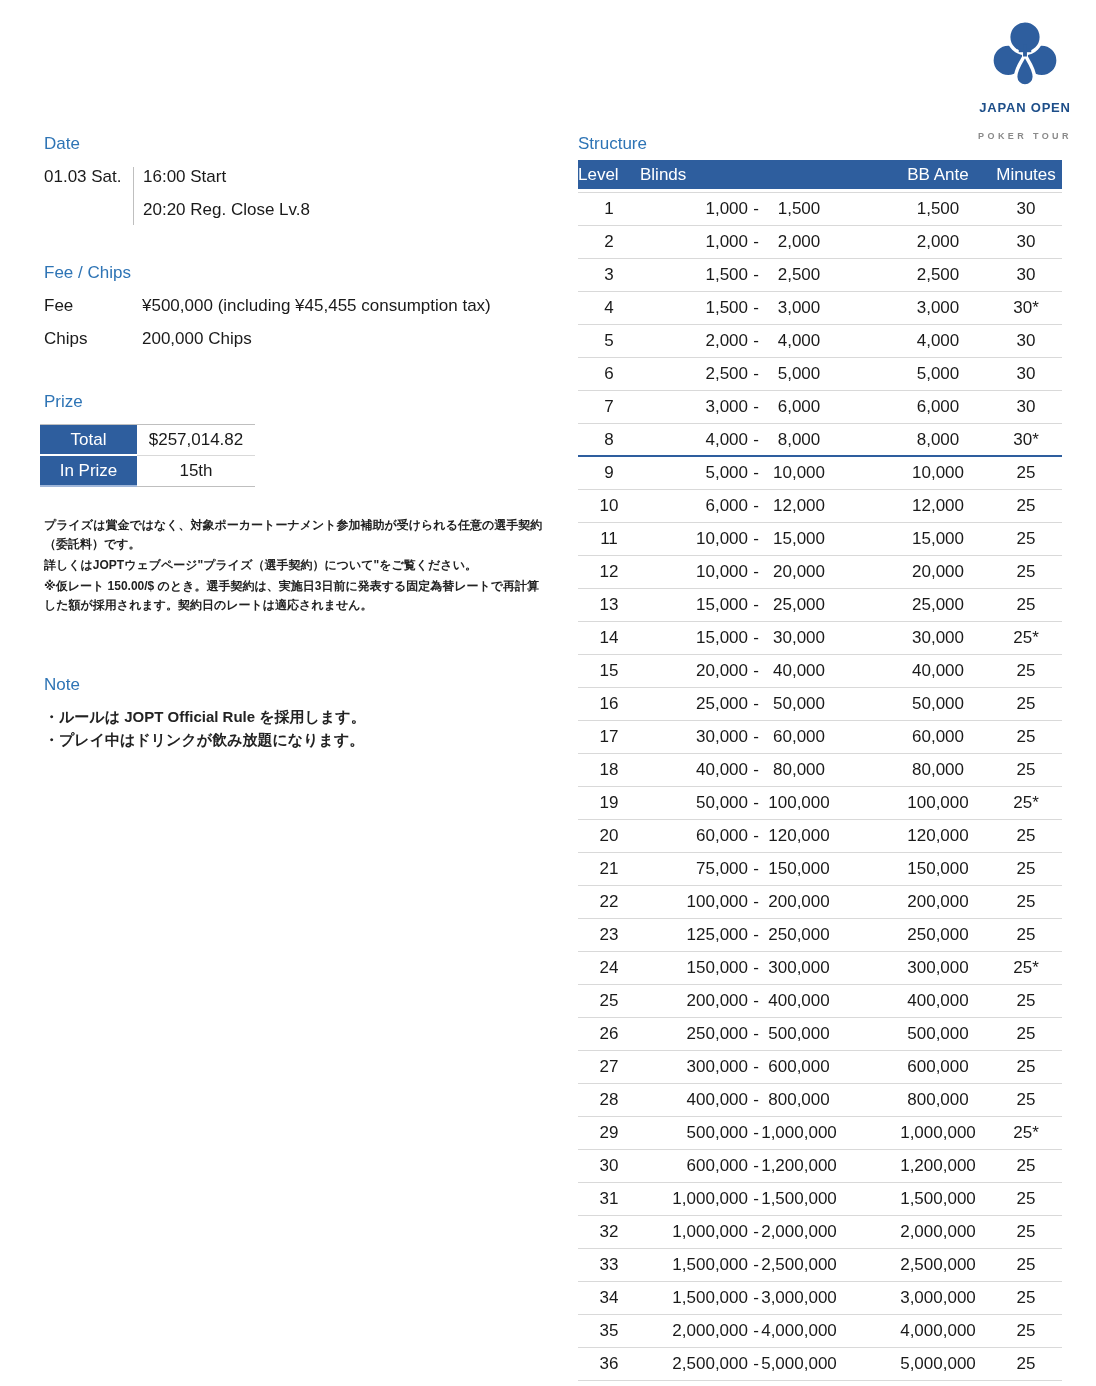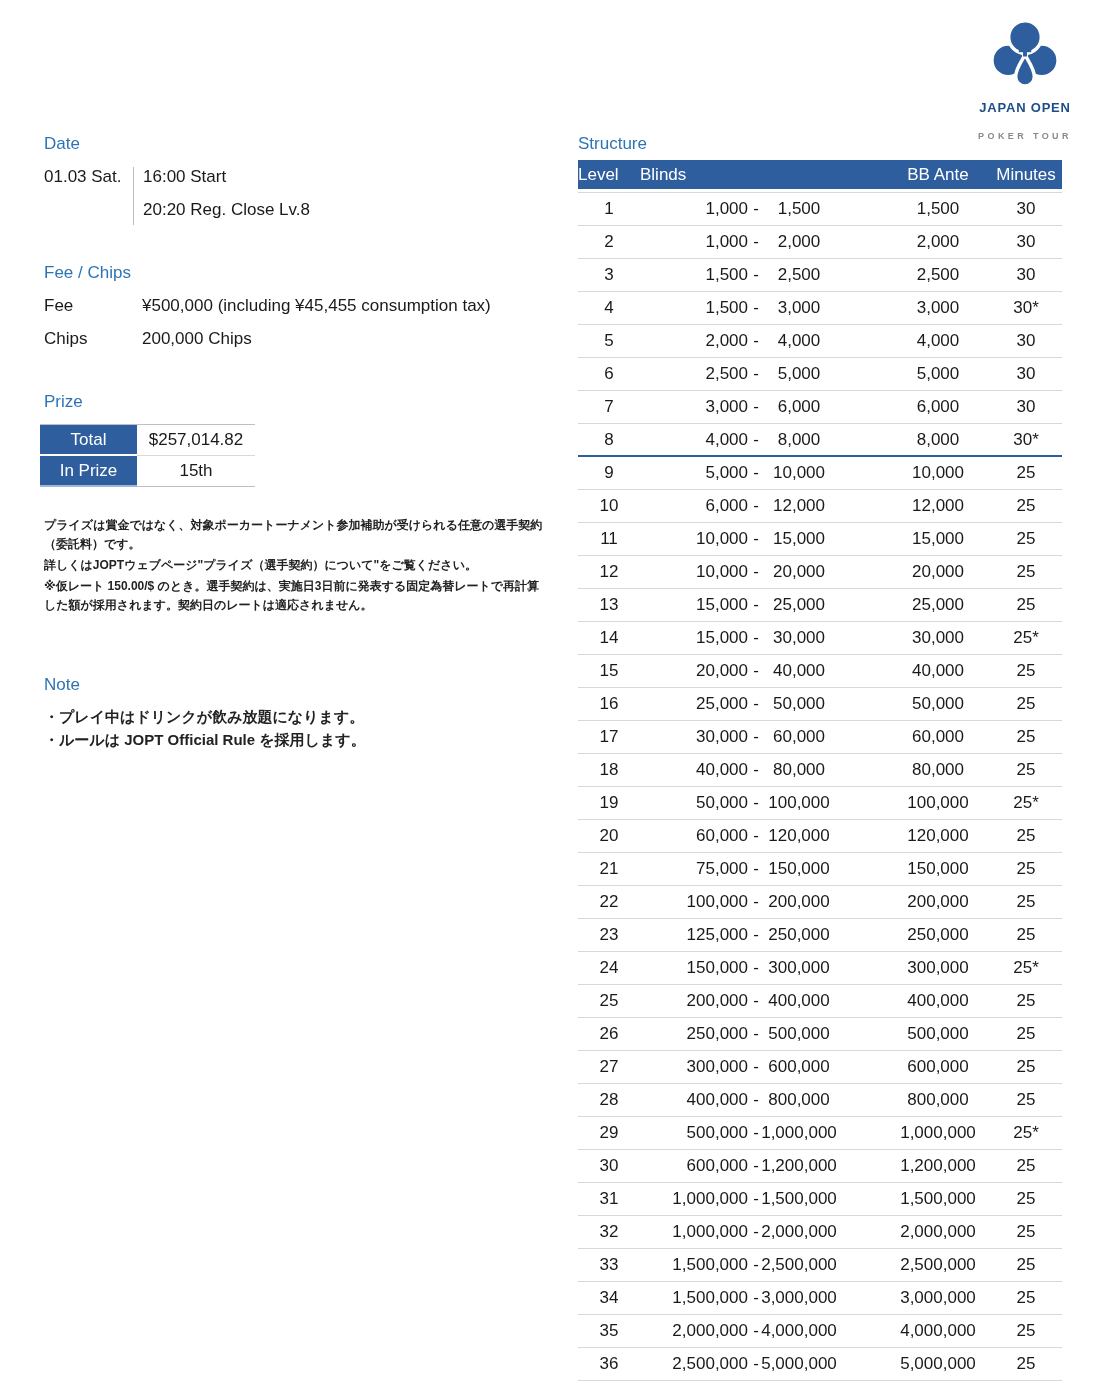--- a/index.html
+++ b/index.html
@@ -172,23 +172,23 @@
 
       <p class="jp">詳しくはJOPTウェブページ"プライズ（選手契約）について"をご覧ください。</p>
 
       <p class="jp">※仮レート 150.00/$ のとき。選手契約は、実施日3日前に発表する固定為替レートで再計算した額が採用されます。契約日のレートは適応されません。</p>
     </section>
 
   <section class="sec sec-note">
     <h2 class="heading">Note</h2>
     <div>
 
+        <div class="note-item">・ルールは JOPT Official Rule を採用します。</div>
+
         <div class="note-item">・プレイ中はドリンクが飲み放題になります。</div>
-
-        <div class="note-item">・ルールは JOPT Official Rule を採用します。</div>
       </div>
   </section>
 
   <section class="structure">
     <h2 class="heading">Structure</h2>
     <div class="thead">
       <div class="h-level">Level</div>
       <div class="h-blinds">Blinds</div>
       <div class="h-ante">BB Ante</div>
       <div class="h-min">Minutes</div>

